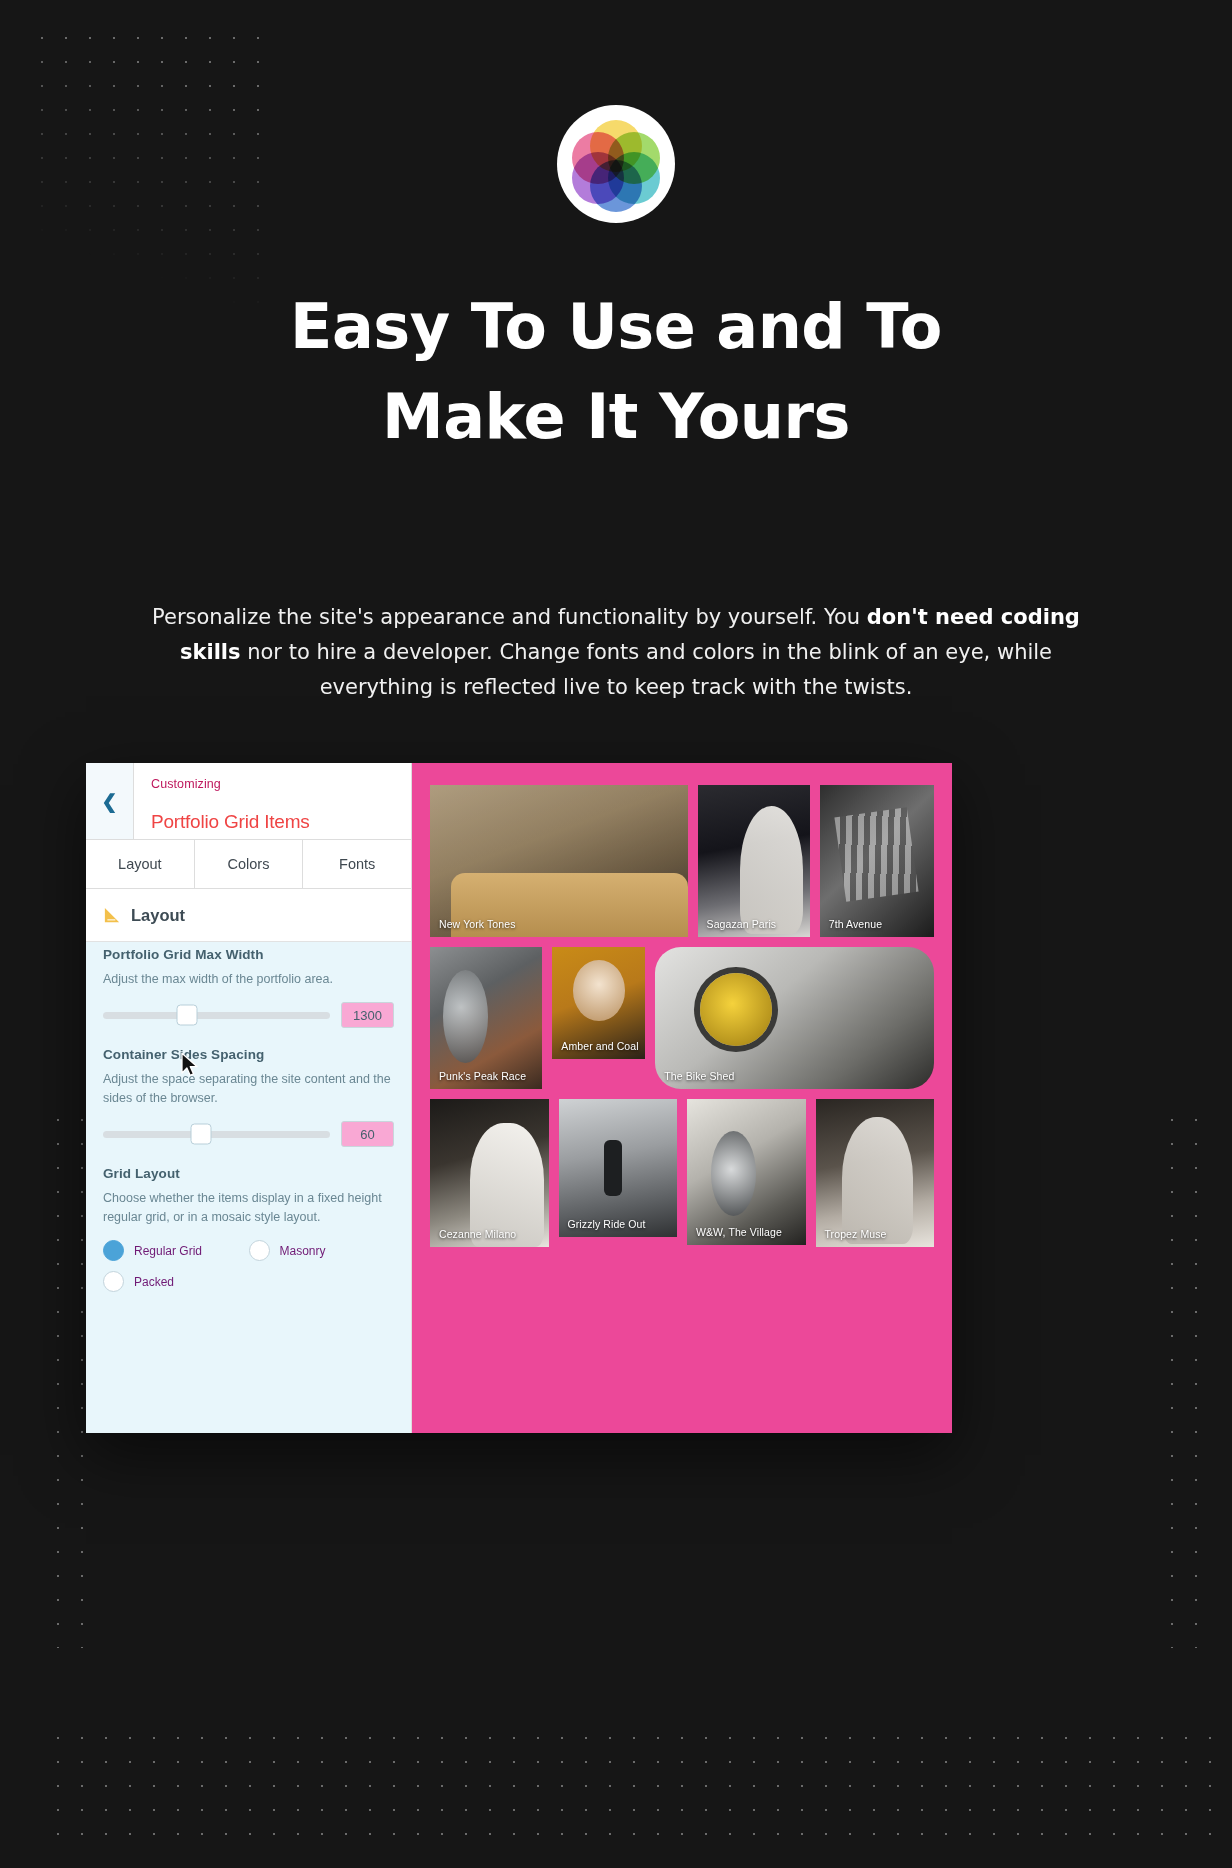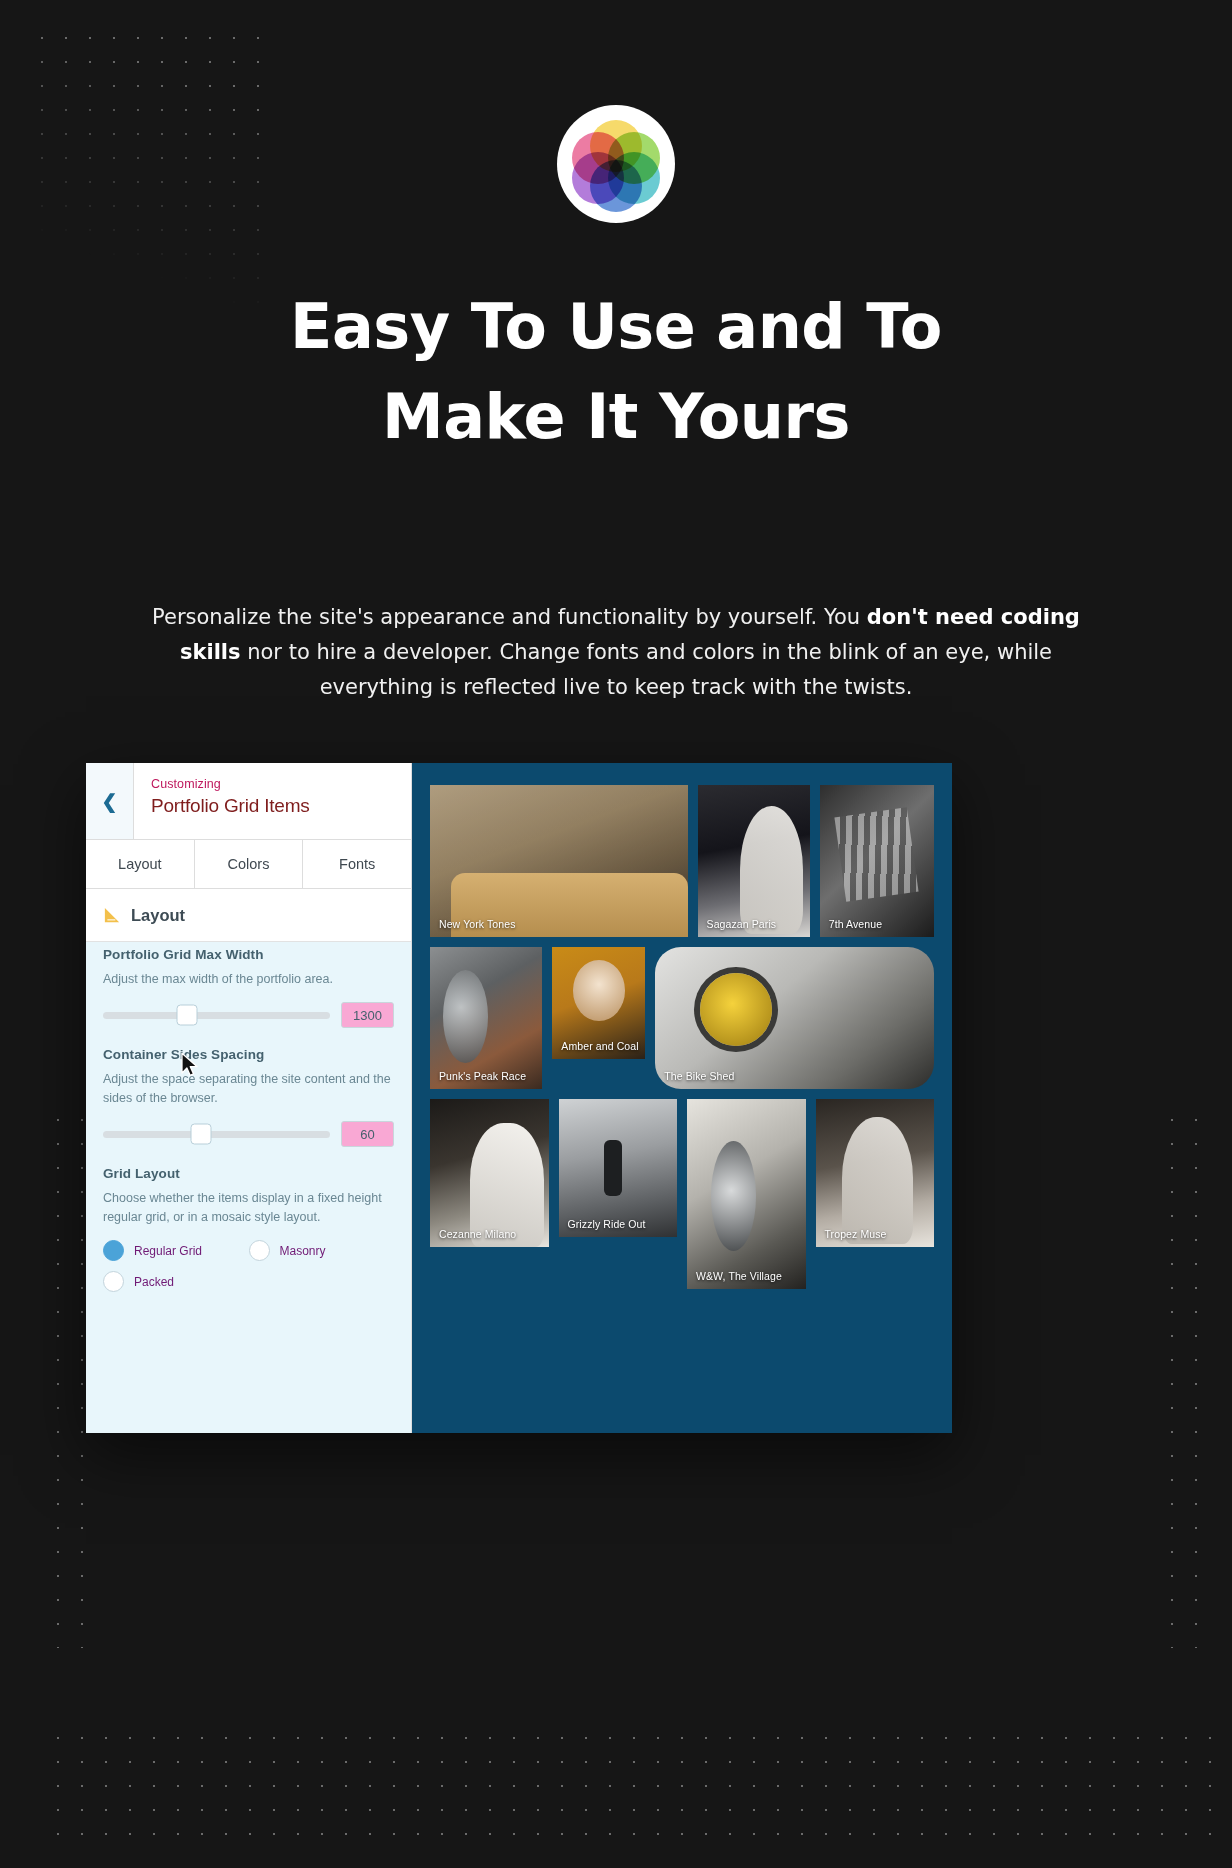--- a/index.html
+++ b/index.html
@@ -60,21 +60,21 @@
 
   
   .panel { width: 326px; flex: 0 0 326px; background: #fff; border-right: 1px solid #dddddd;
     display: flex; flex-direction: column; }
   .panel-head { display: flex; align-items: stretch; height: 77px; border-bottom: 1px solid #dddddd; }
   .back-btn { width: 48px; flex: 0 0 48px; background: #f3f9fc; border-right: 1px solid #dddddd;
     display: flex; align-items: center; justify-content: center; cursor: pointer; }
   .back-chev { font-size: 19px; color: #1c6b93; font-weight: 700; line-height: 1; }
   .head-text { padding: 14px 0 0 17px; }
   .head-kicker { font-size: 12.5px; color: #be185d; letter-spacing: .1px; }
-  .head-title { font-size: 19px; color: #7f1d1d; margin-top: 4px; letter-spacing: -.2px; }
+  .head-title { font-size: 19px; color: #ef4444; margin-top: 20px; letter-spacing: -.2px; }
 
   .tabs { display: flex; height: 49px; border-bottom: 1px solid #dddddd; }
   .tab { flex: 1; display: flex; align-items: center; justify-content: center;
     font-size: 14.5px; color: #3f4850; border-right: 1px solid #dddddd; cursor: pointer; background: #fff; }
   .tab:last-child { border-right: none; }
 
   .sec-head { display: flex; align-items: center; gap: 9px; height: 53px; padding: 0 17px;
     border-bottom: 1px solid #e2e2e2; }
   .sec-icon { width: 19px; height: 19px; }
   .sec-title { font-size: 16.5px; font-weight: 700; color: #3d4b54; }
@@ -92,21 +92,21 @@
   .radios { display: flex; flex-wrap: wrap; gap: 10px 0; margin-top: 4px; }
   .radio-item { display: flex; align-items: center; gap: 10px; width: 50%; cursor: pointer; }
   .radio { width: 21px; height: 21px; border-radius: 50%; background: #fff;
     border: 1.6px solid #c3d4dc; flex: 0 0 21px; }
   .radio.on { background: #4ba3d8; border-color: #4ba3d8; }
   .radio-label { font-size: 12px; color: #701a75; }
 
   .cursor { position: absolute; left: 181px; top: 1052px; width: 19px; height: 27px; z-index: 40; }
 
   
-  .preview { flex: 1; background: #0c4a6e; padding: 22px 18px; overflow: hidden; }
+  .preview { flex: 1; background: #ec4899; padding: 22px 18px; overflow: hidden; }
   .grid-row { display: flex; gap: 10px; margin-bottom: 10px; }
   .tile { position: relative; overflow: hidden; }
   .tile .cap { position: absolute; left: 9px; bottom: 7px; color: #fff; font-size: 10.5px;
     text-shadow: 0 1px 3px rgba(0,0,0,.75); letter-spacing: .1px; white-space: nowrap; }
   
   .ph { position: absolute; inset: 0; }
   .ph-interior { background:
     linear-gradient(#00000022,#00000022),
     linear-gradient(160deg,#c9b492 0%,#a8926f 38%,#7d6a4e 64%,#3a3228 100%); }
   .ph-interior:after { content:""; position:absolute; left:8%; bottom:0; right:0; height:42%;
@@ -278,21 +278,21 @@
         </div>
         <div class="grid-row">
           <div class="tile" style="flex: 112 0 0px; height: 148px;">
             <div class="ph ph-cezanne"></div>
             <div class="cap">Cezanne Milano</div>
           </div>
           <div class="tile" style="flex: 112 0 0px; height: 138px;">
             <div class="ph ph-grizzly"></div>
             <div class="cap">Grizzly Ride Out</div>
           </div>
-          <div class="tile" style="flex: 112 0 0px; height: 190px;">
+          <div class="tile" style="flex: 112 0 0px; height: 146px;">
             <div class="ph ph-village"></div>
             <div class="cap">W&amp;W, The Village</div>
           </div>
           <div class="tile" style="flex: 112 0 0px; height: 148px;">
             <div class="ph ph-tropez"></div>
             <div class="cap">Tropez Muse</div>
           </div>
         </div>
       </div>
   </div>

